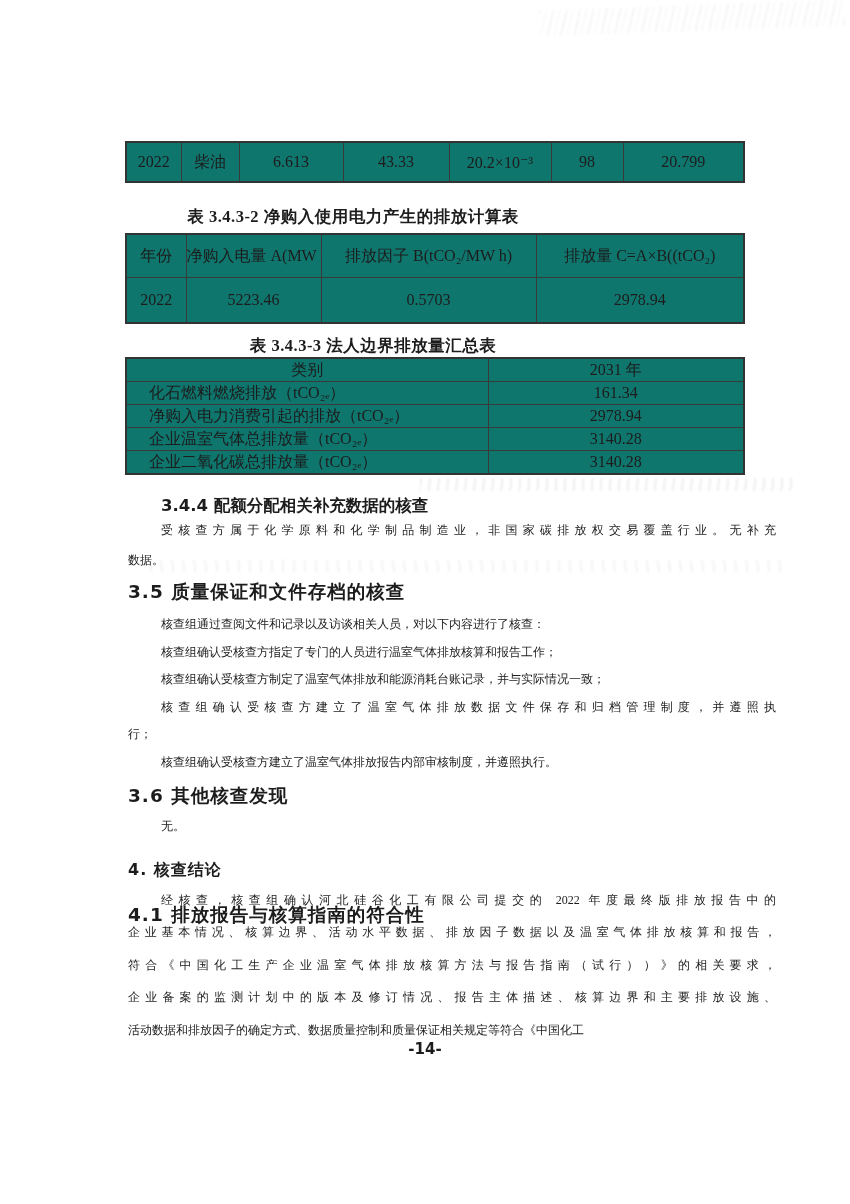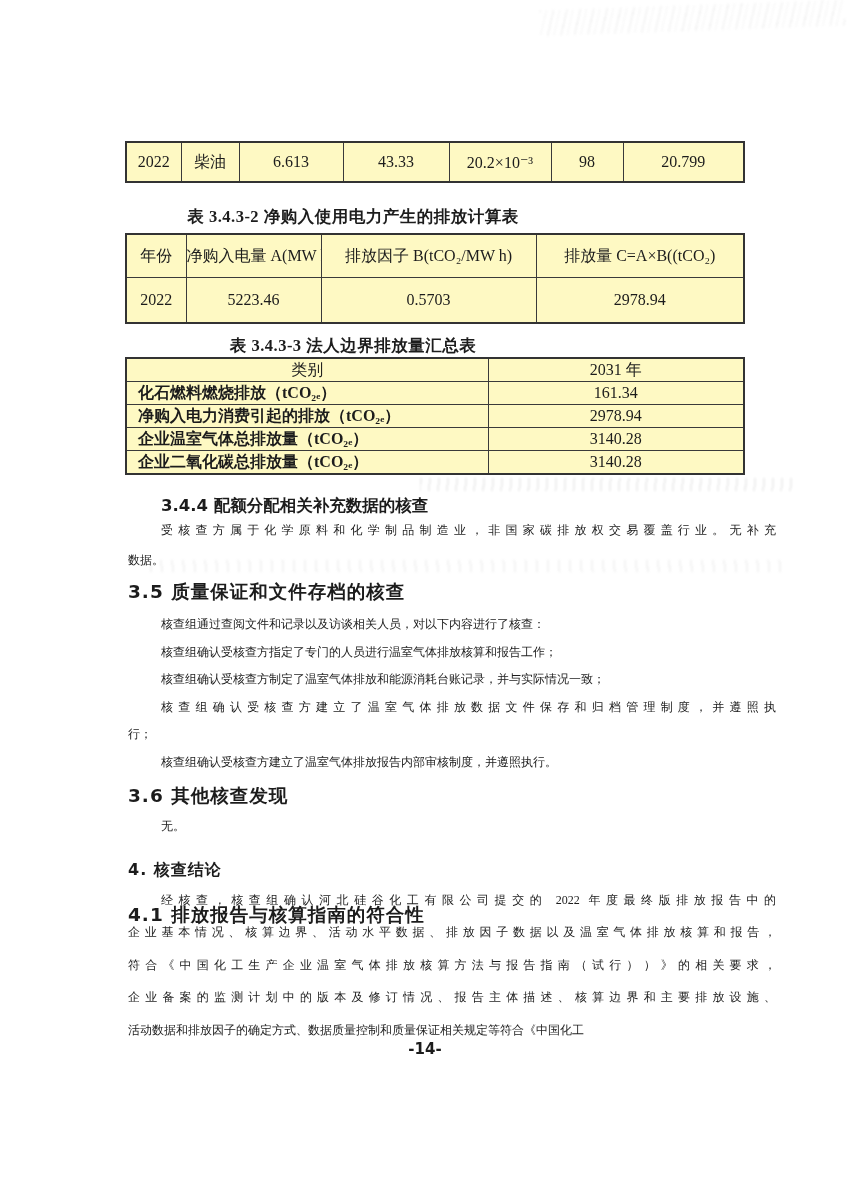--- a/index.html
+++ b/index.html
@@ -9,36 +9,36 @@
   
   .smudge{position:absolute;pointer-events:none;opacity:.55;filter:blur(1px);}
   .smudge-top{left:540px;top:5px;width:305px;height:26px;transform:rotate(-2deg);
     background:repeating-linear-gradient(105deg,rgba(150,150,150,.35) 0 1px,transparent 1px 6px,rgba(160,160,160,.2) 6px 7px,transparent 7px 13px);}
   .smudge-ghost1{left:420px;top:478px;width:372px;height:13px;
     background:repeating-linear-gradient(95deg,rgba(170,170,170,.4) 0 2px,transparent 2px 9px);}
   .smudge-ghost2{left:150px;top:560px;width:636px;height:12px;opacity:.4;
     background:repeating-linear-gradient(85deg,rgba(170,170,170,.4) 0 2px,transparent 2px 11px);}
 
   
-  table{border-collapse:collapse;table-layout:fixed;position:absolute;background:#fef9c3;}
+  table{border-collapse:collapse;table-layout:fixed;position:absolute;background:#0f766e;}
   td{border:1px solid #3a3a3a;text-align:center;font-size:16px;padding:0;overflow:hidden;white-space:nowrap;}
   .tbl{border:2px solid #333;}
   .tbl-prev{left:125px;top:141px;width:618px;}
   .tbl-prev td{height:38px;}
   .tbl-elec{left:125px;top:233px;width:618px;}
   .tbl-elec td.hd{height:42px;}
   .tbl-elec td.dt{height:44px;}
   .tbl-sum{left:125px;top:357px;width:618px;}
   .tbl-sum td{height:22px;}
-  .tbl-sum td.cat{text-align:left;padding-left:11px;font-weight:bold;}
+  .tbl-sum td.cat{text-align:left;padding-left:22px;}
 
   .caption{position:absolute;left:0;width:706px;text-align:center;font-weight:bold;
            font-size:16.5px;letter-spacing:.5px;}
   .cap-elec{top:206px;}
-  .cap-sum{top:335px;}
+  .cap-sum{top:335px;padding-left:20px;}
 
   
   .txt{position:absolute;left:128px;width:648px;font-size:12px;line-height:1;}
   .ind{padding-left:33px;}
   .jfull{text-align:justify;text-align-last:justify;}
   .h-sans{font-family:"DejaVu Sans","Liberation Sans",sans-serif;font-weight:bold;}
   .h-small{font-size:16.5px;}
   .h-mid{font-size:18.5px;letter-spacing:1px;}
   .h-big{font-size:16px;font-weight:600;letter-spacing:1px;}
   .lines div{height:27.6px;}

